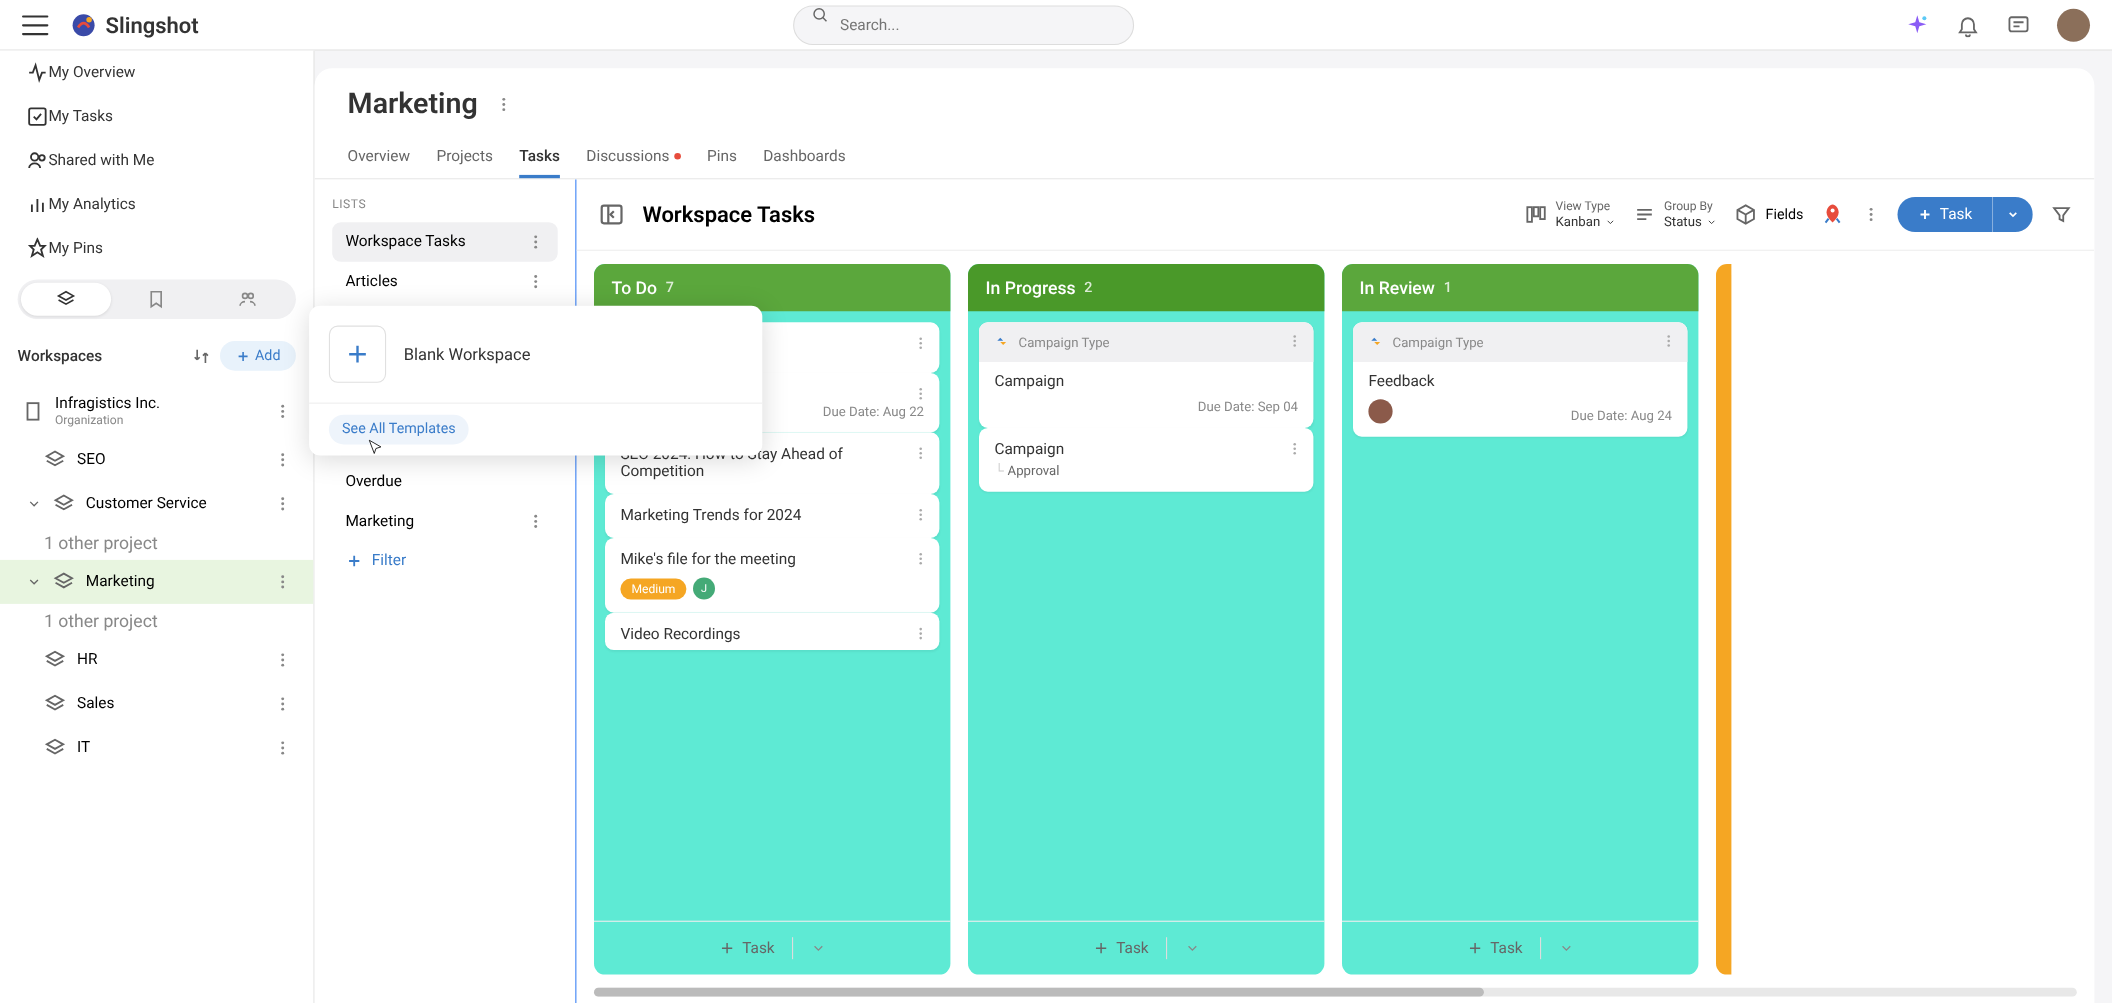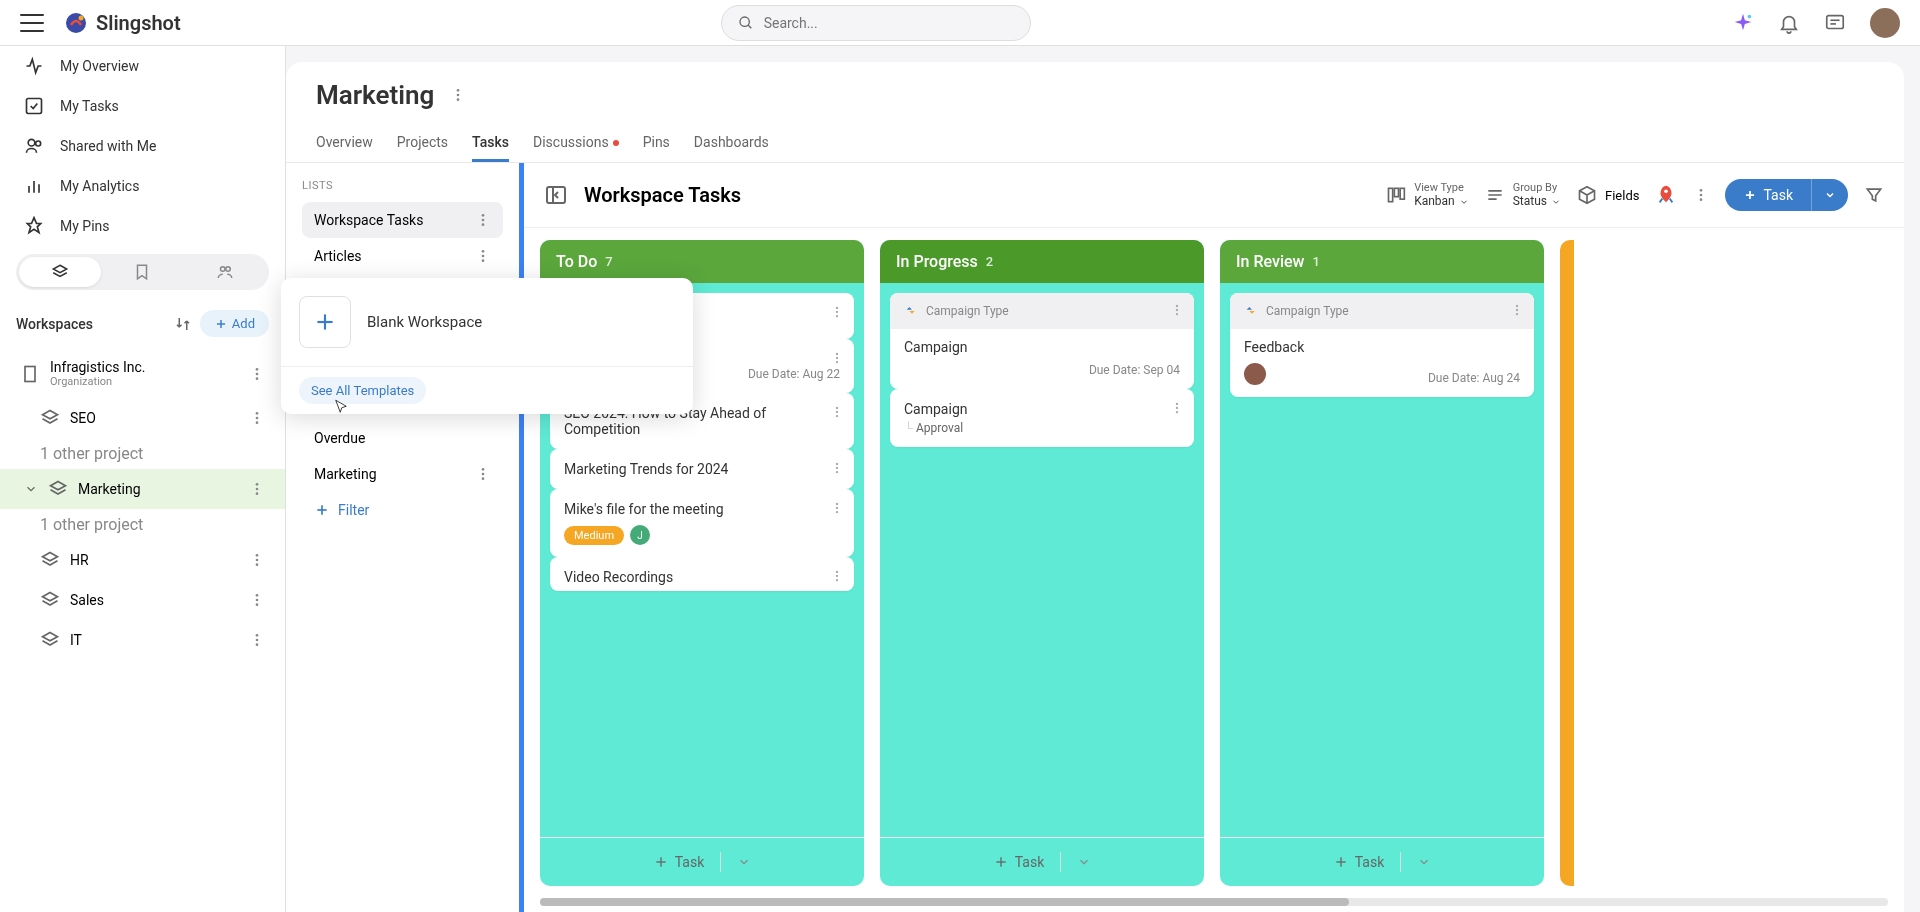--- a/index.html
+++ b/index.html
@@ -6,33 +6,33 @@
     body { background: #f5f5f7; width: 1920px; height: 912px; overflow: hidden; }
     
     
     .topbar { height: 46px; background: #fff; border-bottom: 1px solid #e0e0e0; display: flex; align-items: center; padding: 0 20px; }
     .hamburger { width: 24px; height: 18px; display: flex; flex-direction: column; justify-content: space-between; cursor: pointer; margin-right: 20px; }
     .hamburger span { height: 2px; background: #333; border-radius: 1px; }
     .logo { display: flex; align-items: center; gap: 8px; }
     .logo-mark { width: 24px; height: 24px; position: relative; }
     .logo-mark svg { width: 24px; height: 24px; }
     .logo-text { font-size: 20px; font-weight: 600; color: #333; }
-    .search-box { margin-left: 540px; width: 310px; height: 36px; background: #f5f5f7; border: 1px solid #ddd; border-radius: 20px; display: flex; align-items: center; padding: 0 16px; gap: 10px; }
+    .search-box { margin-left: 540px; width: 310px; height: 36px; background: #f5f5f7; border: 1px solid #ddd; border-radius: 20px; display: flex; padding: 0 16px; gap: 10px; }
     .search-icon { width: 16px; height: 16px; color: #666; }
     .search-input { border: none; background: transparent; outline: none; font-size: 14px; color: #666; flex: 1; }
     .topbar-right { margin-left: auto; display: flex; align-items: center; gap: 24px; }
     .topbar-icon { width: 22px; height: 22px; color: #666; cursor: pointer; }
     .avatar { width: 30px; height: 30px; border-radius: 50%; background: #8b6f5a; }
     
     
     .main { display: flex; height: calc(100% - 46px); }
     
     
     .sidebar { width: 286px; background: #fff; border-right: 1px solid #e0e0e0; display: flex; flex-direction: column; overflow-y: auto; }
-    .nav-item { display: flex; align-items: center; gap: 16px; padding: 10px 24px; color: #333; cursor: pointer; font-size: 14px; }
+    .nav-item { display: flex; align-items: center; gap: 0; padding: 10px 24px; color: #333; cursor: pointer; font-size: 14px; }
     .nav-icon { width: 20px; height: 20px; flex-shrink: 0; }
     
     .ws-toggle { display: flex; margin: 8px 16px; background: #f0f0f2; border-radius: 20px; padding: 3px; }
     .ws-toggle-btn { flex: 1; padding: 6px; border-radius: 18px; display: flex; align-items: center; justify-content: center; cursor: pointer; }
     .ws-toggle-btn.active { background: #fff; box-shadow: 0 1px 3px rgba(0,0,0,0.1); }
     
     .ws-header { display: flex; align-items: center; padding: 12px 16px; gap: 8px; }
     .ws-header-label { font-size: 14px; color: #333; font-weight: 500; flex: 1; }
     .sort-icon { width: 18px; height: 18px; color: #666; }
     .add-btn { display: flex; align-items: center; gap: 4px; padding: 6px 14px; background: #e8f2fb; border-radius: 16px; color: #3a7cc9; font-size: 13px; cursor: pointer; }
@@ -55,21 +55,21 @@
     
     .tabs { display: flex; gap: 24px; padding: 16px 30px 0; border-bottom: 1px solid #e8e8e8; }
     .tab { padding: 8px 0 12px; font-size: 14px; color: #666; cursor: pointer; position: relative; }
     .tab.active { color: #333; font-weight: 500; }
     .tab.active::after { content: ''; position: absolute; bottom: 0; left: 0; right: 0; height: 3px; background: #3a7cc9; }
     .tab-dot { display: inline-block; width: 6px; height: 6px; background: #e74c3c; border-radius: 50%; margin-left: 4px; vertical-align: middle; }
     
     .board-area { flex: 1; display: flex; overflow: hidden; }
     
     
-    .lists-panel { width: 238px; padding: 16px; border-right: 5px solid #3b82f6; }
+    .lists-panel { width: 238px; padding: 16px; border-right: 1px solid #3b82f6; }
     .lists-label { font-size: 11px; color: #888; letter-spacing: 0.5px; margin-bottom: 10px; }
     .list-item { display: flex; align-items: center; padding: 10px 12px; border-radius: 8px; font-size: 14px; cursor: pointer; gap: 8px; }
     .list-item.active { background: #f0f0f2; }
     .list-item-label { flex: 1; }
     .filter-btn { display: flex; align-items: center; gap: 8px; padding: 10px 12px; color: #3a7cc9; font-size: 14px; cursor: pointer; }
     
     
     .board { flex: 1; display: flex; flex-direction: column; overflow: hidden; }
     .board-header { display: flex; align-items: center; padding: 16px 20px; gap: 16px; border-bottom: 1px solid #eee; }
     .board-back { width: 24px; height: 24px; color: #666; cursor: pointer; }
@@ -266,20 +266,35 @@
           <path d="M3 13l9 5 9-5"></path>
         </svg>
       <span class="ws-item-label">SEO</span>
       <svg class="more-icon" viewBox="0 0 24 24" fill="currentColor">
           <circle cx="12" cy="5" r="2"></circle>
           <circle cx="12" cy="12" r="2"></circle>
           <circle cx="12" cy="19" r="2"></circle>
         </svg>
     </div>
 
+    <div class="ws-item" style="padding-left:24px">
+      <svg class="chevron-icon" viewBox="0 0 24 24" fill="none" stroke="currentColor" stroke-width="2">
+          <path d="M6 9l6 6 6-6"></path>
+        </svg>
+      <svg class="ws-item-icon" viewBox="0 0 24 24" fill="none" stroke="currentColor" stroke-width="2">
+          <path d="M12 3l9 5-9 5-9-5z"></path>
+          <path d="M3 13l9 5 9-5"></path>
+        </svg>
+      <span class="ws-item-label">Customer Service</span>
+      <svg class="more-icon" viewBox="0 0 24 24" fill="currentColor">
+          <circle cx="12" cy="5" r="2"></circle>
+          <circle cx="12" cy="12" r="2"></circle>
+          <circle cx="12" cy="19" r="2"></circle>
+        </svg>
+    </div>
     <div class="other-proj">1 other project</div>
 
     <div class="ws-item active" style="padding-left:24px">
       <svg class="chevron-icon" viewBox="0 0 24 24" fill="none" stroke="currentColor" stroke-width="2">
           <path d="M6 9l6 6 6-6"></path>
         </svg>
       <svg class="ws-item-icon" viewBox="0 0 24 24" fill="none" stroke="currentColor" stroke-width="2">
           <path d="M12 3l9 5-9 5-9-5z"></path>
           <path d="M3 13l9 5 9-5"></path>
         </svg>

